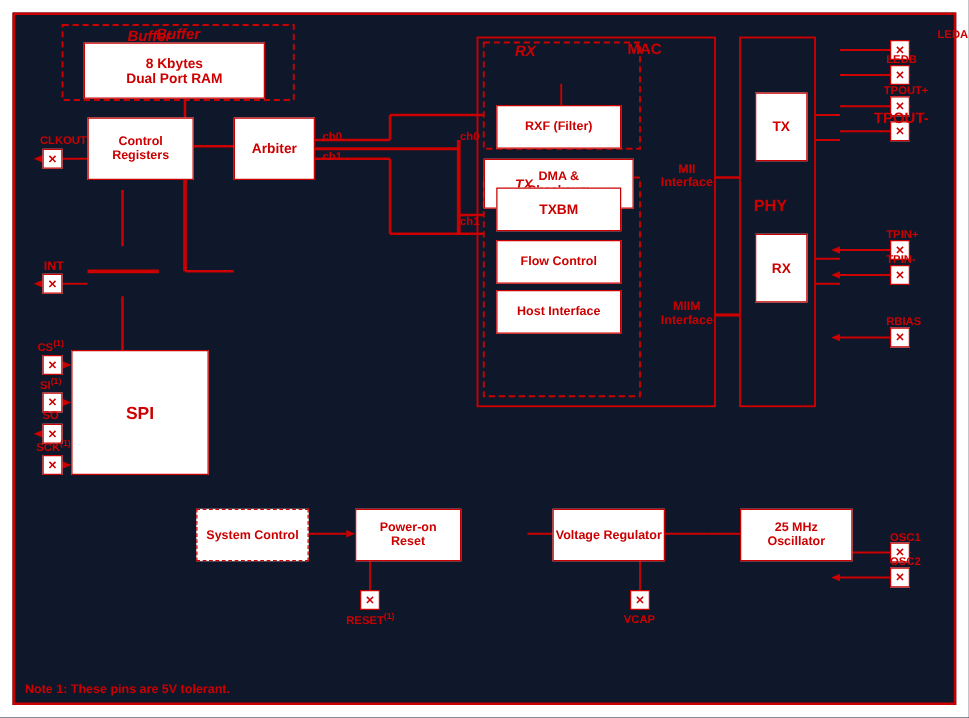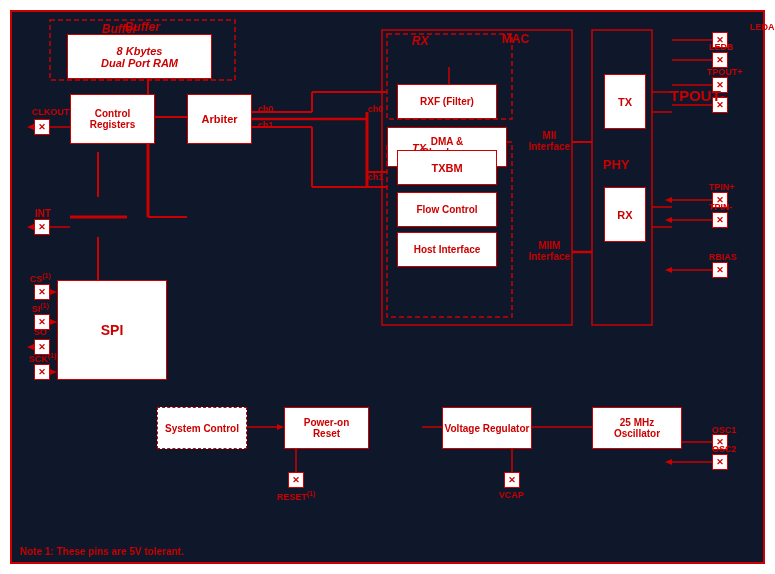--- a/index.html
+++ b/index.html
@@ -212,21 +212,21 @@
       <line x1="136" y1="205" x2="175" y2="205" stroke="#c00" stroke-width="2"></line>
 
       <line x1="240" y1="107" x2="355" y2="107" stroke="#c00" stroke-width="2.5"></line>
     </svg>
 
     <div class="label-italic" style="top:10px; left:90px; font-style:italic; font-size:12px;">Buffer</div>
 
     <div style="position:absolute; top:8px; left:38px; width:185px; text-align:center; color:#c00; font-size:12px; font-style:italic; font-weight:bold;">Buffer</div>
 
     <div class="block" style="top:22px; left:55px; width:145px; height:45px; font-size:11px;">
-      <span style="white-space:pre-line;font-style:italic;">8 Kbytes
+      <span style="white-space:pre-line;">8 Kbytes
 Dual Port RAM</span>
     </div>
 
     <div class="block" style="top:82px; left:175px; width:65px; height:50px;">Arbiter</div>
 
     <div class="block" style="top:82px; left:58px; width:85px; height:50px; font-size:10px;">
       <span style="white-space:pre-line;">Control<br>Registers</span>
     </div>
 
 
@@ -301,21 +301,21 @@
     <div class="xbox" style="top:20px; left:700px;"></div>
     <div class="label" style="top:10px; left:698px; font-size:9px;padding-left:40px;">LEDA</div>
 
     <div class="xbox" style="top:40px; left:700px;"></div>
     <div class="label" style="top:30px; left:697px; font-size:9px;">LEDB</div>
 
     <div class="xbox" style="top:65px; left:700px;"></div>
     <div class="label" style="top:55px; left:695px; font-size:9px;">TPOUT+</div>
 
     <div class="xbox" style="top:85px; left:700px;"></div>
-    <div class="label" style="top:75px; left:658px; font-size:15px;">TPOUT-</div>
+    <div class="label" style="top:75px; left:687px; font-size:12px;">TPOUT-</div>
 
     <div class="xbox" style="top:180px; left:700px;"></div>
     <div class="label" style="top:170px; left:697px; font-size:9px;">TPIN+</div>
 
     <div class="xbox" style="top:200px; left:700px;"></div>
     <div class="label" style="top:190px; left:697px; font-size:9px;">TPIN-</div>
 
     <div class="xbox" style="top:250px; left:700px;"></div>
     <div class="label" style="top:240px; left:697px; font-size:9px;">RBIAS</div>
 

